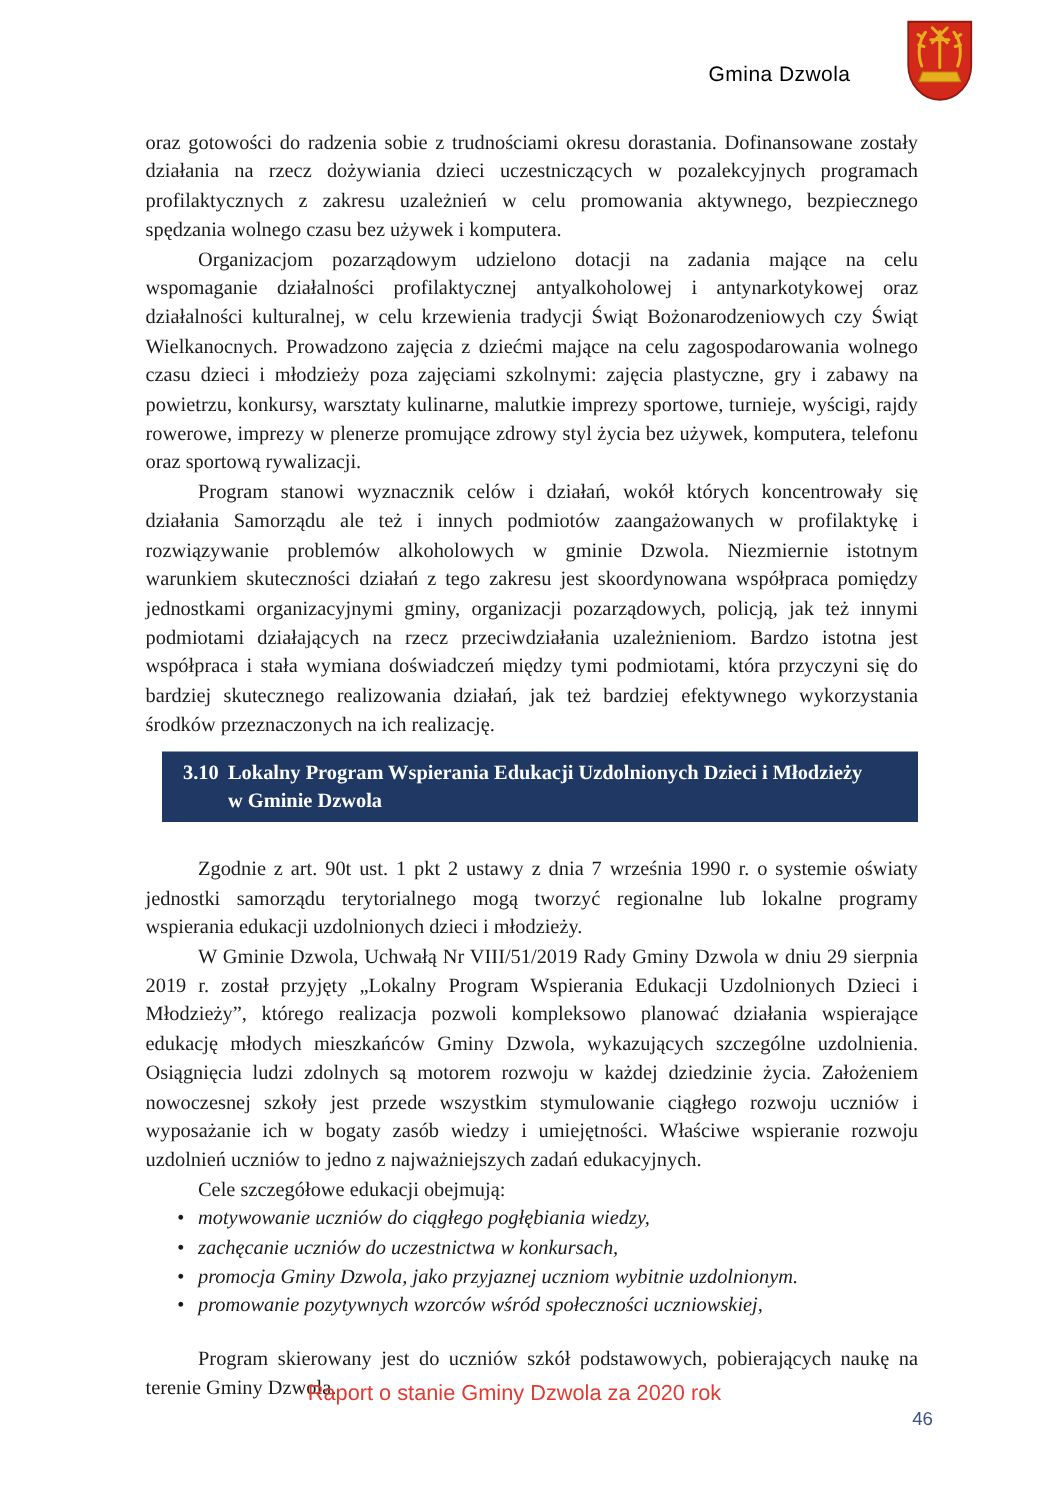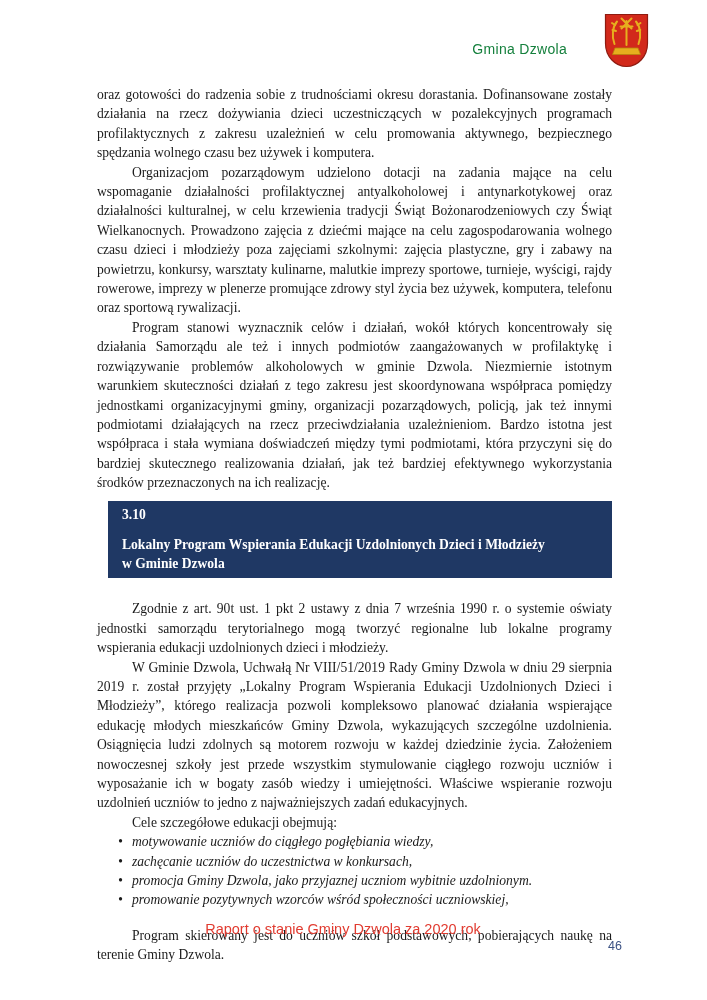--- a/index.html
+++ b/index.html
@@ -14,21 +14,21 @@
   }
 
   
   .header-gmina {
     position: absolute;
     top: 41px;
     right: 140px;
     font-family: "Liberation Sans", sans-serif;
     font-size: 14px;
     letter-spacing: 0.3px;
-    color: #15803d;
+    color: #000000;
   }
   .crest {
     position: absolute;
     top: 13px;
     right: 57px;
     width: 47px;
     height: 55px;
   }
 
   
@@ -50,21 +50,20 @@
   
   .heading-bar {
     margin: 8px 0 21px 11px;
     background: #1F3864;
     color: #ffffff;
     font-weight: bold;
     font-size: 13.6px;
     line-height: 19.4px;
     padding: 4px 6px 5px 14px;
     display: flex;
-    flex-direction: column;
   }
   .heading-num { width: 30px; flex: 0 0 30px; }
   .heading-title { flex: 1; }
 
   
   .bullet-list { margin: 0; padding: 0; list-style: none; }
   .bullet-list li {
     position: relative;
     padding-left: 35px;
     font-size: 13.6px;

